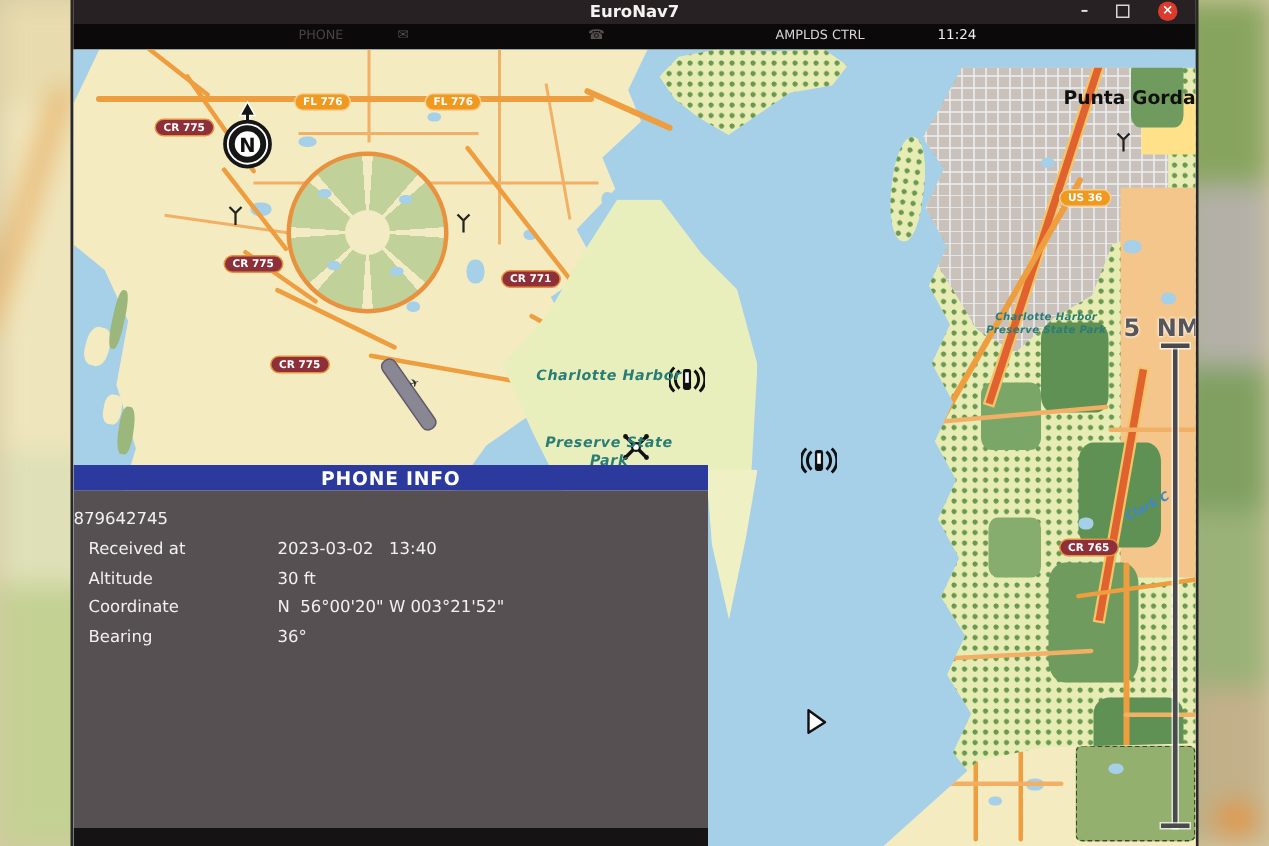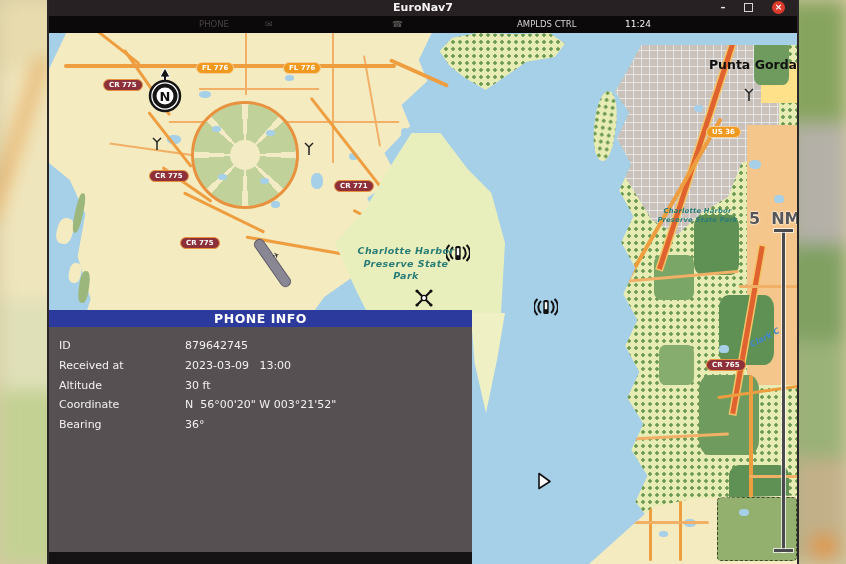--- a/index.html
+++ b/index.html
@@ -274,21 +274,21 @@
             <g stroke="#222" stroke-width="1.5" fill="none">
           <path d="M6 13 V5"></path>
               <path d="M6 5 L2 1"></path>
               <path d="M6 5 L10 1"></path>
             </g>
           </svg>
       </div>
 
       <div class="plabel" style="left:288px;top:212px;width:138px;font-size:9.5px;line-height:12.5px;">
         <div style="position:relative;">Charlotte Harbor</div>
-        <div style="position:relative;">Preserve State</div>
+        <div style="position:relative;margin-top:32px;">Preserve State</div>
         <div style="position:relative;">Park</div>
       </div>
       <div class="plabel" style="left:596px;top:174px;width:105px;font-size:6.8px;line-height:8.5px;letter-spacing:0.2px;">
         <div style="position:relative;">Charlotte Harbor</div>
         <div style="position:relative;">Preserve State Park</div>
       </div>
       <div style="left:648px;top:24px;width:112px;text-align:center;font-size:12.5px;font-weight:bold;color:#101010;">Punta Gorda</div>
       <div style="left:700px;top:300px;font-size:8px;font-style:italic;font-weight:bold;color:#3f87c9;transform:rotate(-28deg);">Clark C</div>
 
       <div style="left:700px;top:176px;display:flex;gap:11px;font-size:16px;font-weight:bold;color:#57575a;text-shadow:0 0 2px #fff,0 0 2px #fff;">
@@ -301,26 +301,25 @@
 
       <div style="left:487px;top:439px;width:16px;height:18px;">
         <svg width="16" height="18" viewBox="0 0 16 18">
           <polygon points="3,1.5 14,9.5 3,16.5" fill="#fff" stroke="#111" stroke-width="1.6" stroke-linejoin="round"></polygon>
         </svg>
       </div>
 
       <div id="panel-header">PHONE INFO</div>
       <div id="panel-body">
         <div class="prow">
-          <span class="lbl">ID</span>
           <span class="val">879642745</span>
         </div>
         <div class="prow">
           <span class="lbl">Received at</span>
-          <span class="val">2023-03-09   13:00</span>
+          <span class="val">2023-03-02   13:40</span>
         </div>
         <div class="prow">
           <span class="lbl">Altitude</span>
           <span class="val">30 ft</span>
         </div>
         <div class="prow">
           <span class="lbl">Coordinate</span>
           <span class="val">N  56°00'20" W 003°21'52"</span>
         </div>
         <div class="prow">

